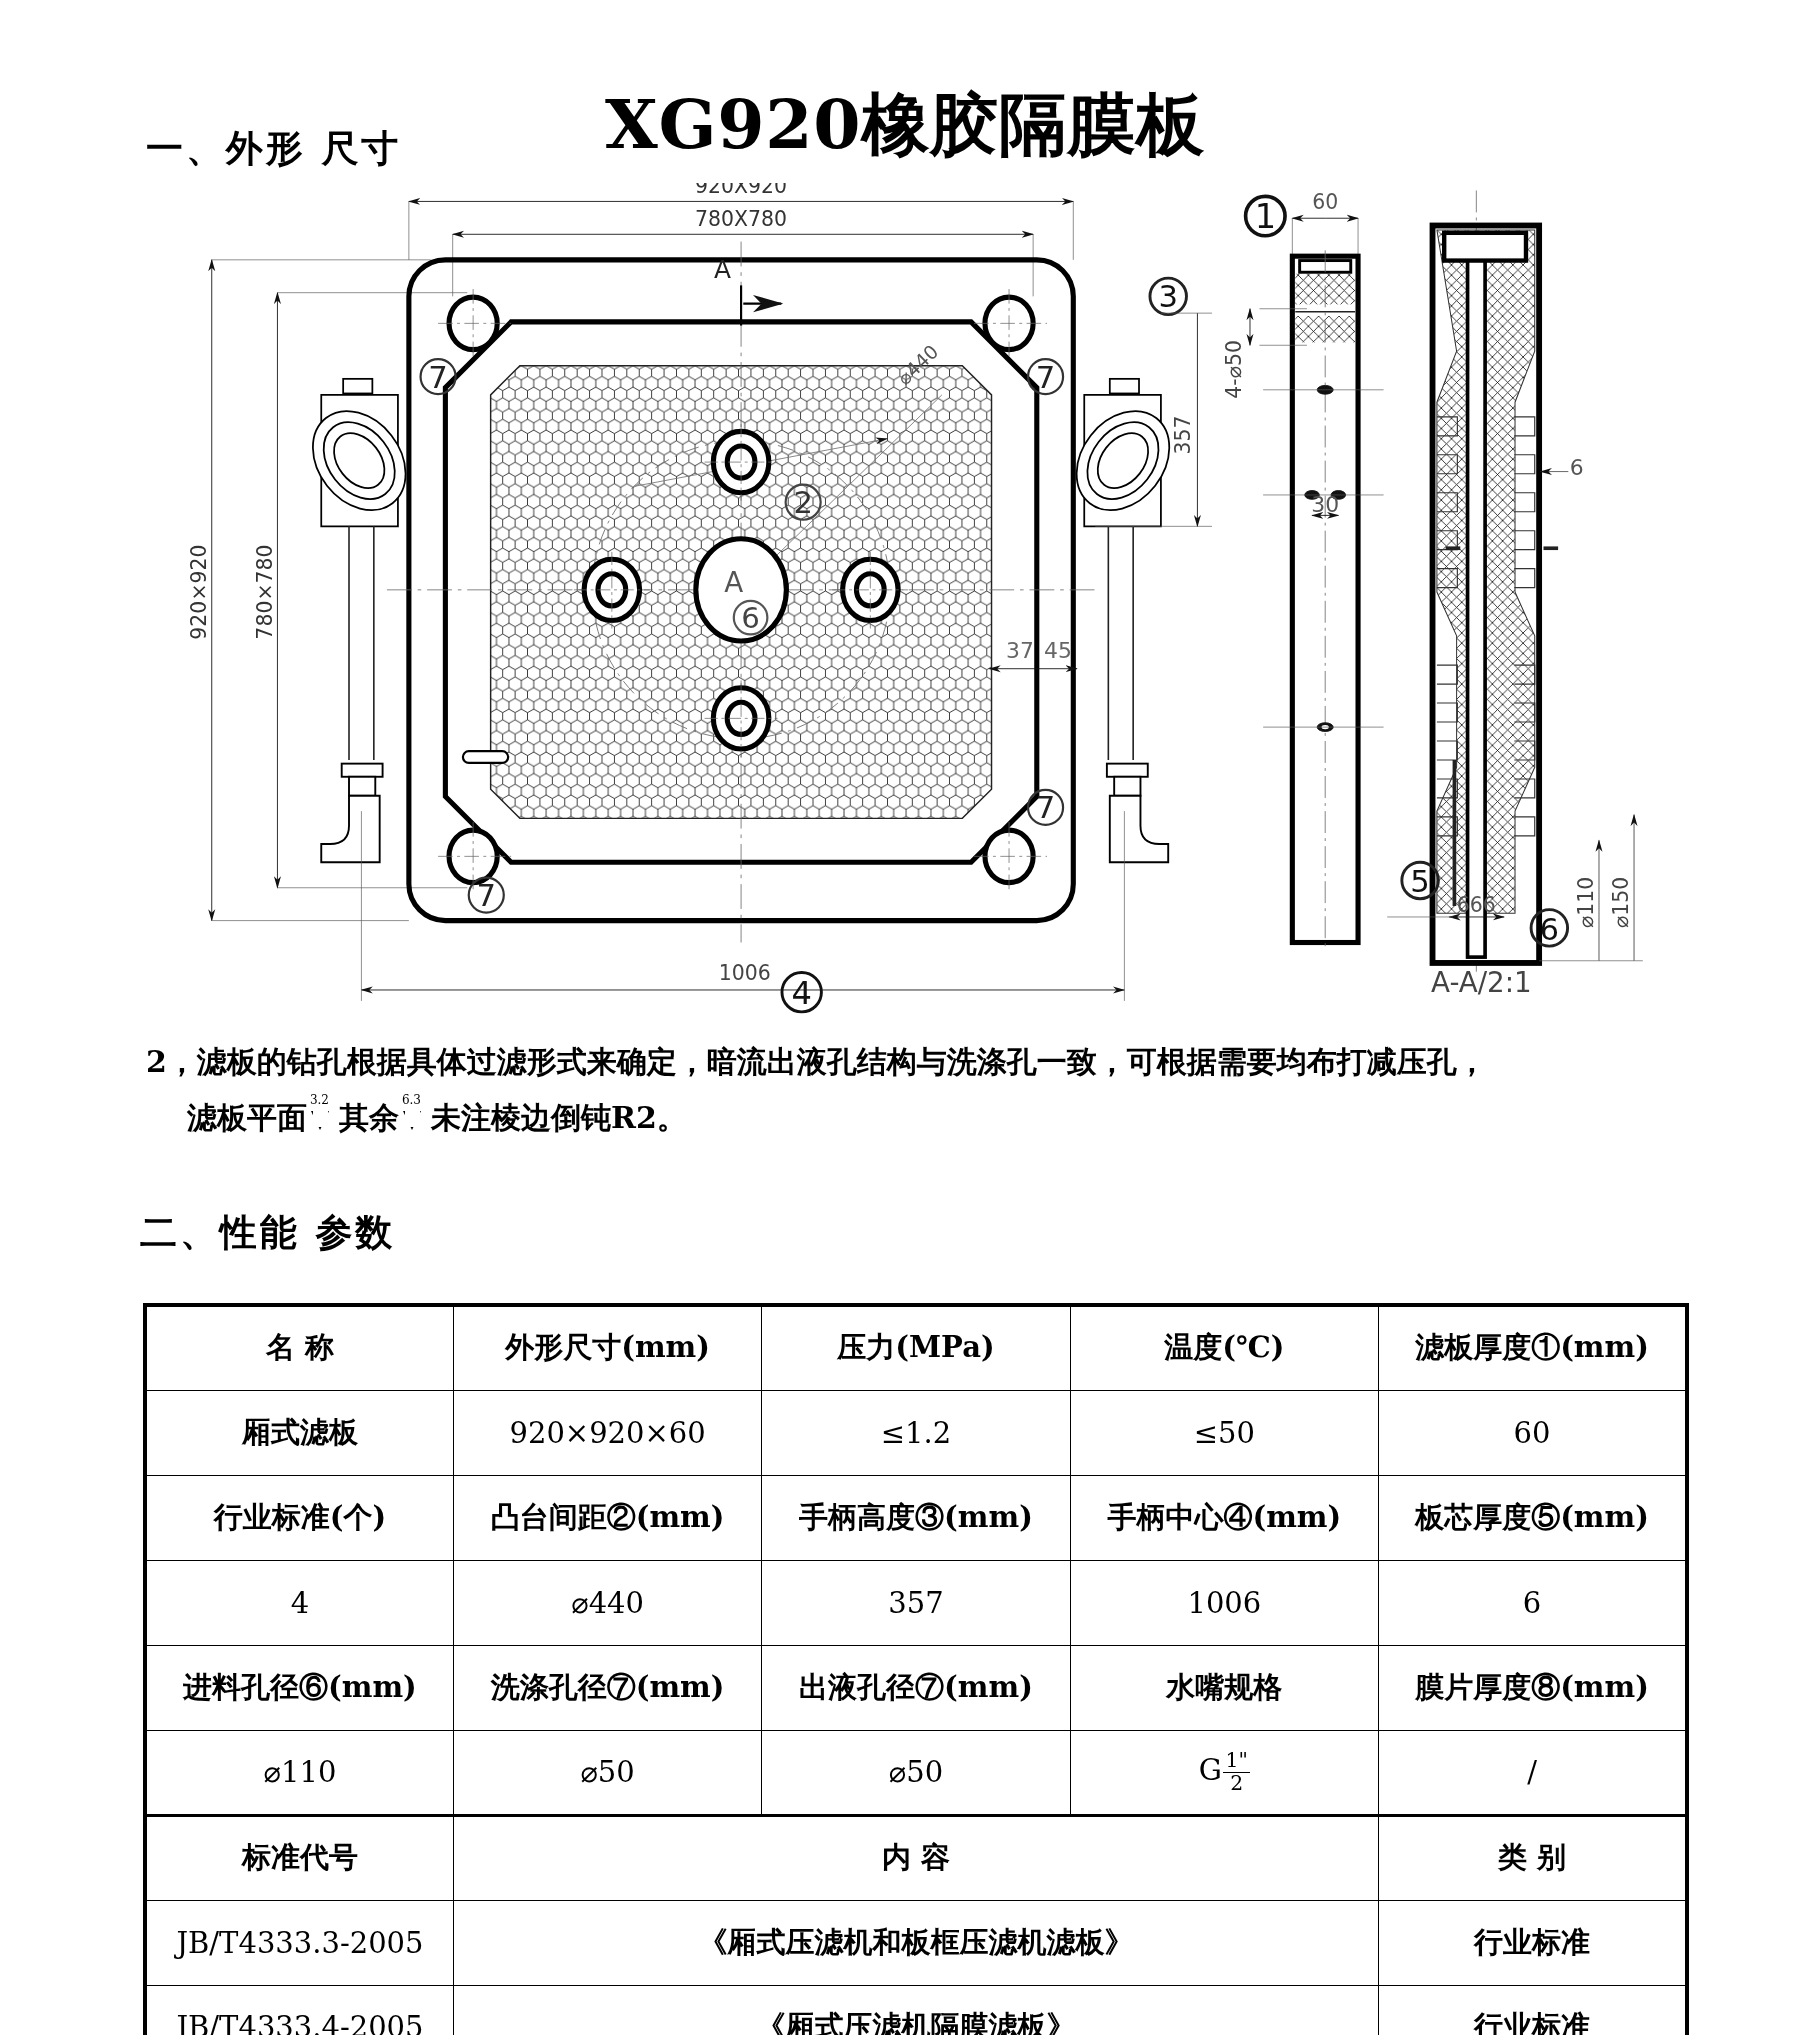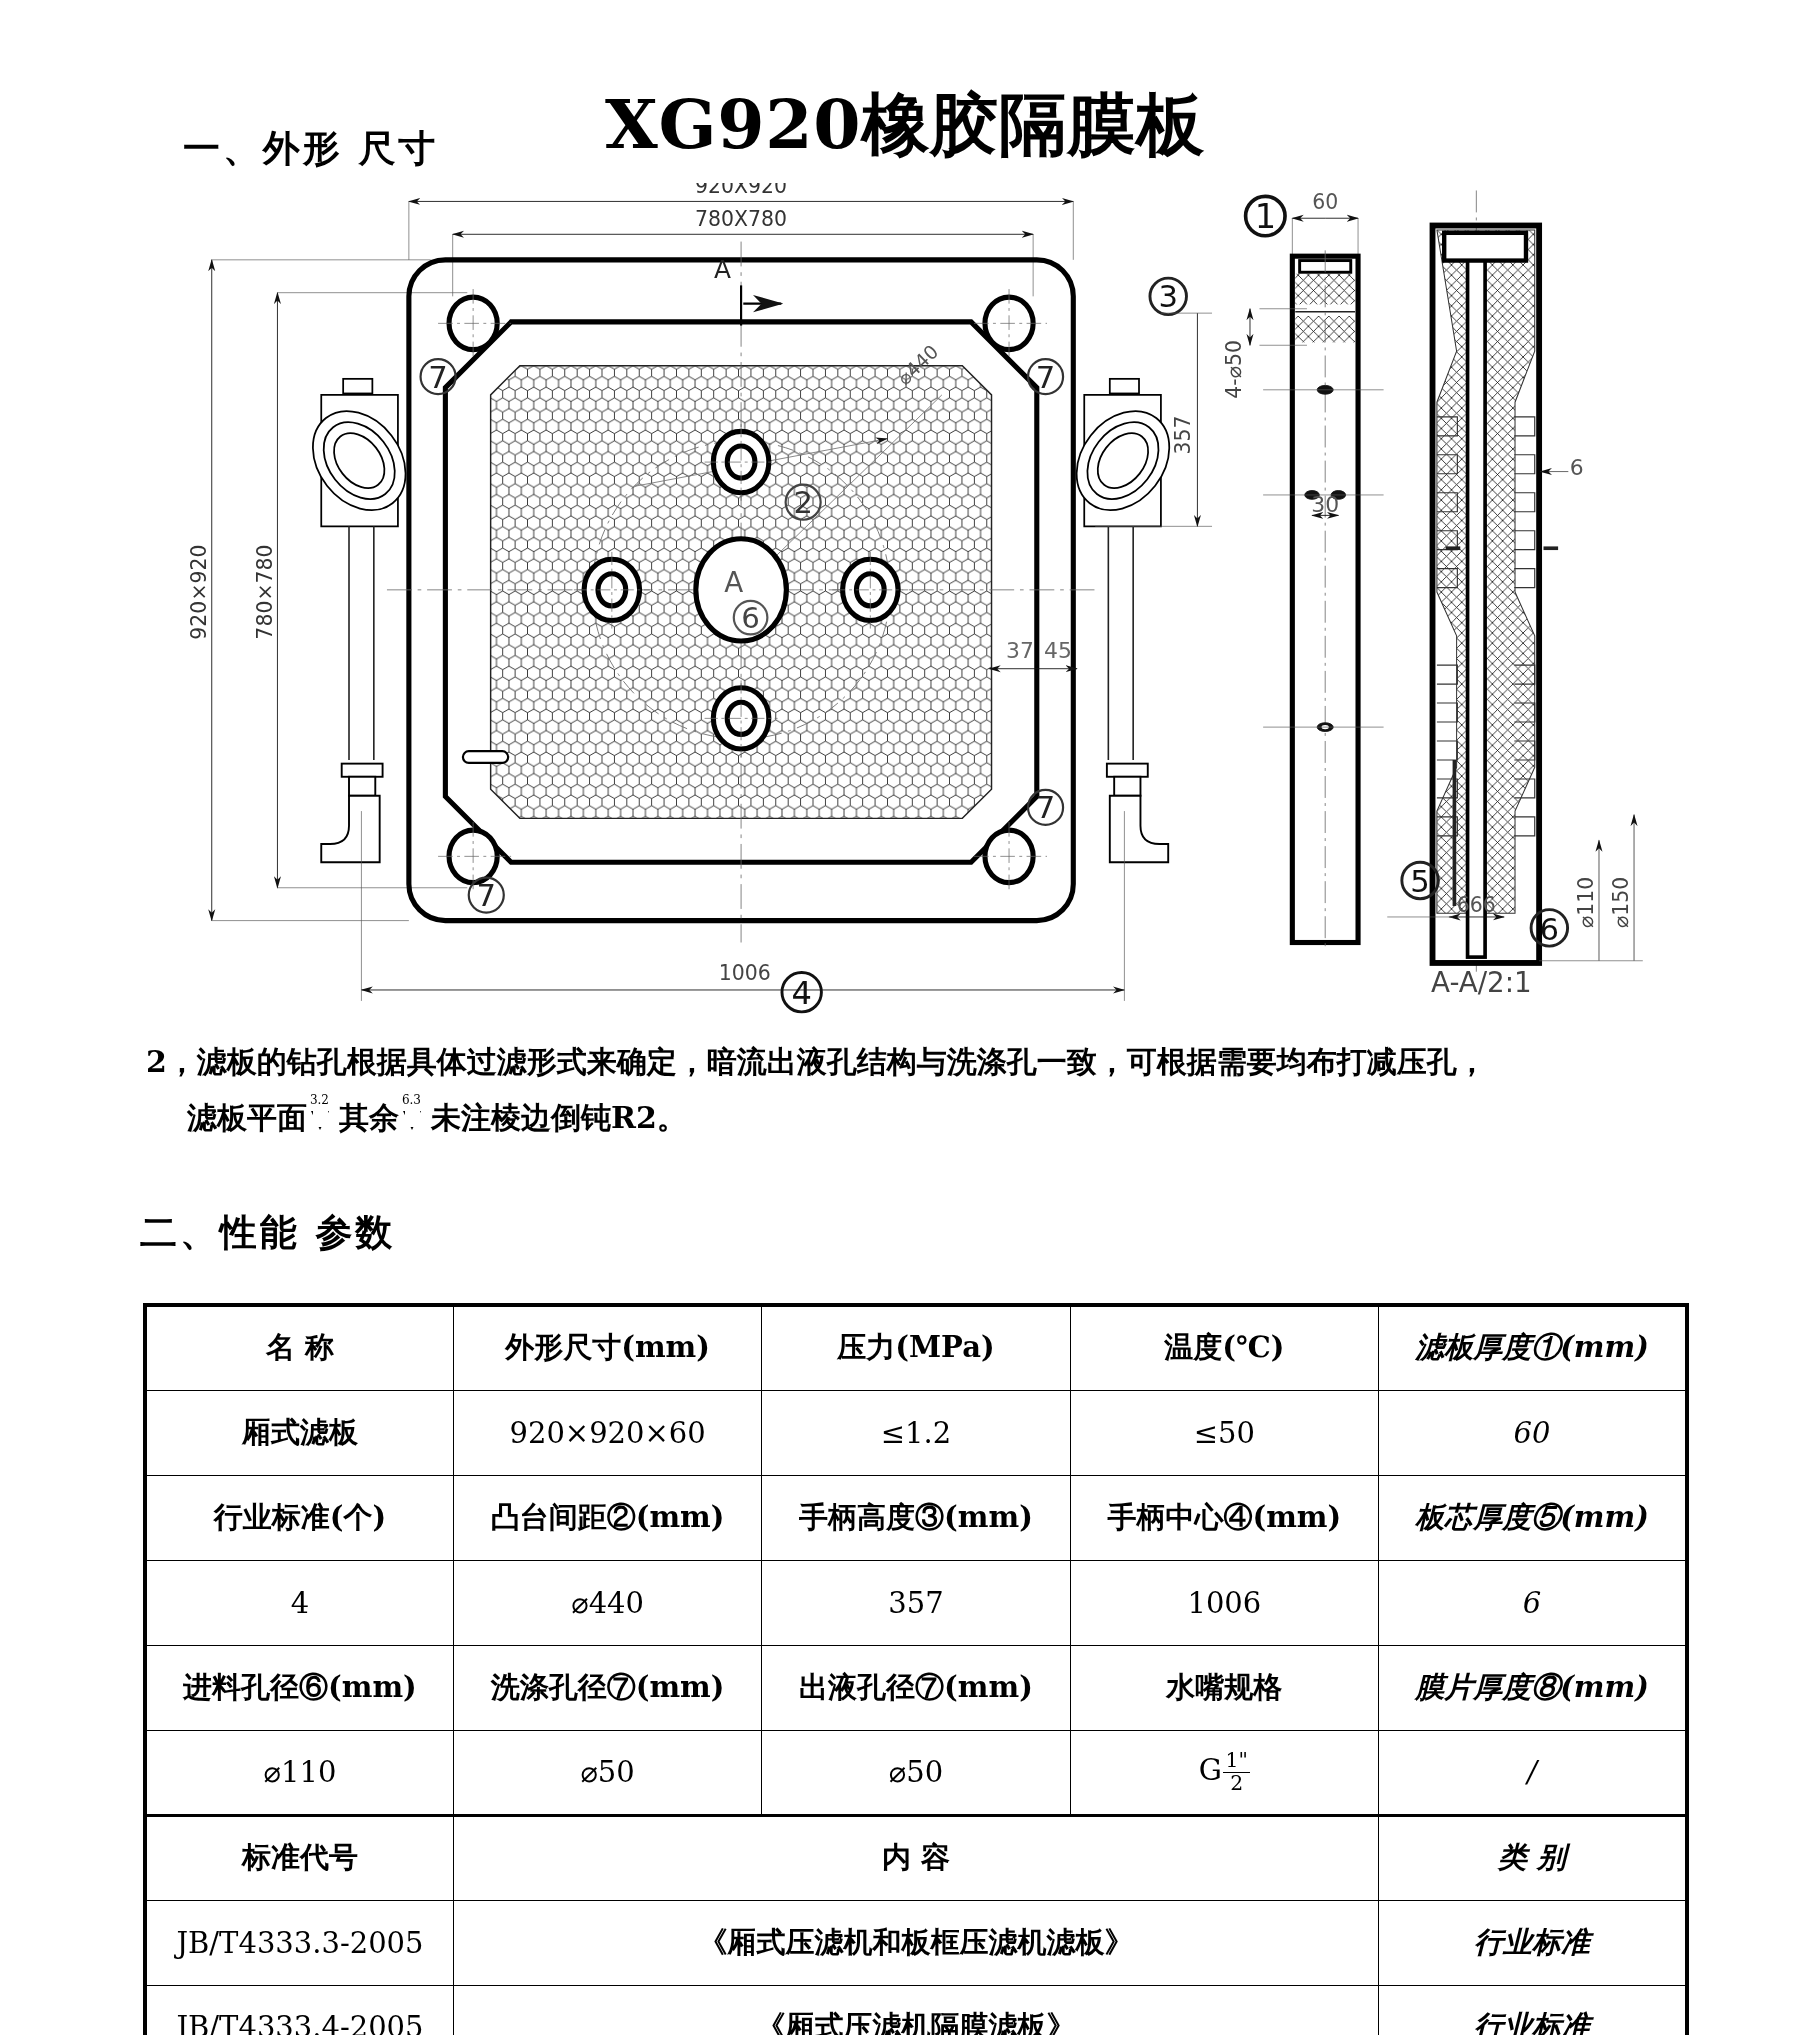--- a/index.html
+++ b/index.html
@@ -12,21 +12,21 @@
   
   .doc-title{
     position:absolute; left:0; right:0; top:80px;
     text-align:center; font-size:68px; font-weight:bold;
     letter-spacing:0.7px;
   }
   .sec-head{
     position:absolute; font-size:37px; font-weight:bold;
     letter-spacing:2.9px;
   }
-  #sec1{ left:146px; top:124px;margin-left:37px; }
+  #sec1{ left:146px; top:124px; }
   #sec2{ left:140px; top:1208px; }
 
   
   #drawing{ position:absolute; left:0; top:183px; width:1810px; height:840px; }
   #drawing svg{ display:block; }
 
   
   .notes{ position:absolute; left:146px; top:1040px; width:1555px;
           font-size:30px; line-height:1.45; font-weight:bold;
           font-family:"DejaVu Serif","Liberation Serif",serif; }
@@ -47,21 +47,21 @@
     border-collapse:collapse; table-layout:fixed;
     font-family:"DejaVu Serif","Liberation Serif",serif;
   }
   table.spec td{
     border:1.5px solid #000; text-align:center; vertical-align:middle;
     font-size:29px; height:85px; padding:2.9px 1.5px; font-weight:normal;
   }
   table.spec td.cn{ font-weight:bold; }
   table.spec tr.first td{ border-top:4.4px solid #000; }
   table.spec td.ledge{ border-left:4.4px solid #000; }
-  table.spec td.redge{ border-right:4.4px solid #000;font-style:italic; }
+  table.spec td.redge{ border-right:4.4px solid #000; }
   table.spec tr.lastrow td{ border-bottom:4.4px solid #000; }
   table.spec tr.thickTop td{ border-top:3.7px solid #000; }
   .frac{ display:inline-block; vertical-align:middle; font-size:20.4px;
          text-align:center; line-height:1.05; margin-left:1.5px; }
   .frac .n{ display:block; border-bottom:1.5px solid #000; padding:0 2.2px; }
   .frac .d{ display:block; padding:0 2.2px; }
   .gspec{ font-size:29px; }
 </style>
 </head>
 <body>

